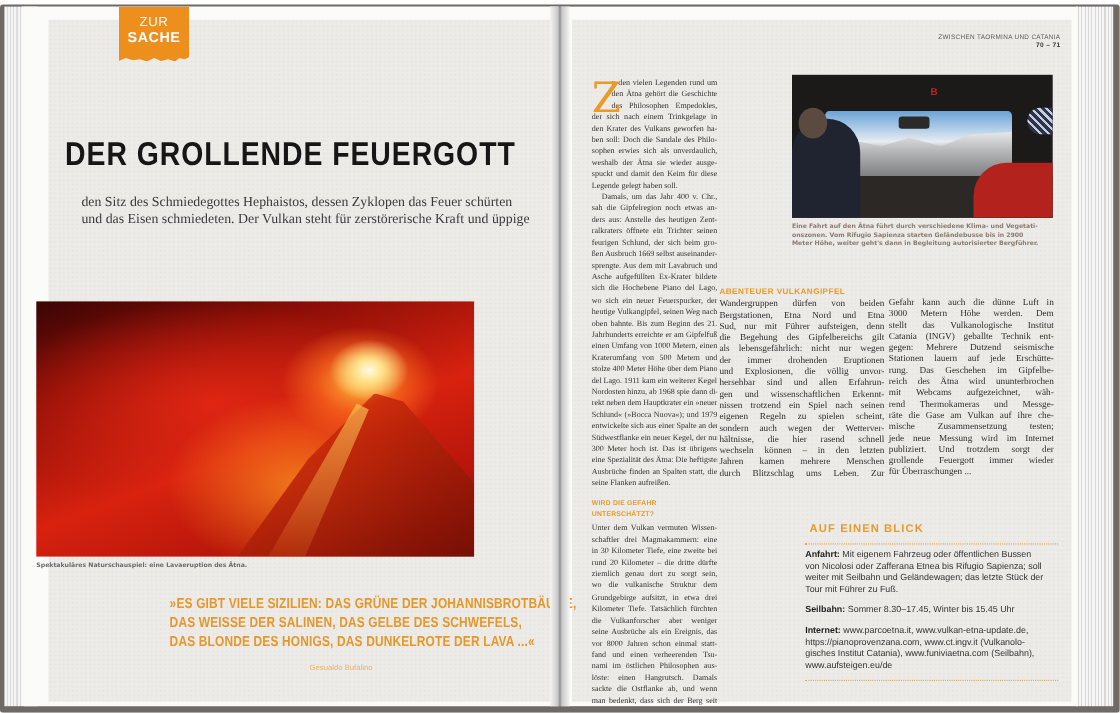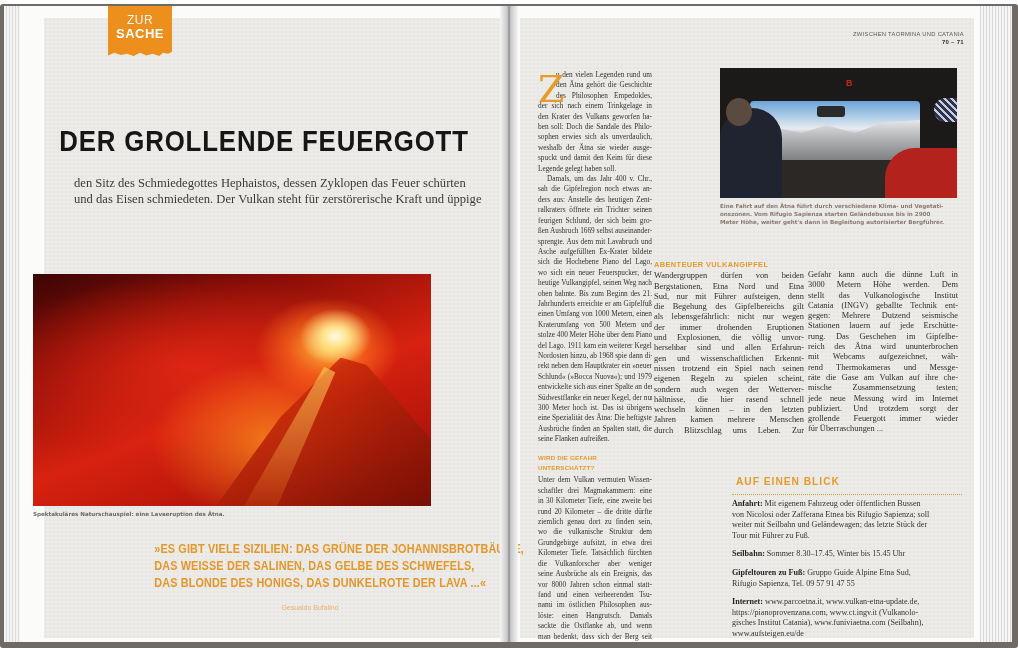--- a/index.html
+++ b/index.html
@@ -105,21 +105,21 @@
   .col .ln.last { text-align-last: left; }
   .col-a { left: 144px; }
   .col-b { left: 298px; top: 264px; }
   .col-head { display: block; font-family: "Liberation Sans", sans-serif; font-weight: bold; font-size: 7.4px;
     color: #e89a2c; letter-spacing: 0.4px; margin-bottom: 1px; }
 
   .box { position: absolute; left: 222px; top: 454px; width: 230px; margin-top: 16px; }
   .box-title { font-family: "Liberation Sans", sans-serif; font-weight: bold; font-size: 10.2px; color: #e89a2c;
     letter-spacing: 1px; padding-left: 4px; }
   .dots { height: 1px; border-top: 1.2px dotted #e4a040; margin: 7px 0 4px; }
-  .box-item { font-family: Liberation Serif, serif; font-size: 8.1px; line-height: 10.6px; color: #333; margin-bottom: 8px; }
+  .box-item { font-family: Liberation Sans, sans-serif; font-size: 8.1px; line-height: 10.6px; color: #333; margin-bottom: 8px; }
   .box-item .ln { display: block; white-space: nowrap; }
   .box-item b { font-weight: bold; color: #1f1f1f; }
 </style>
 </head>
 <body>
 
 <div class="book-shadow"></div>
 <div class="page-stack-left"></div>
 <div class="page-stack-right"></div>
 
@@ -202,21 +202,21 @@
     <span class="ln">300 Meter hoch ist. Das ist übrigens</span>
     <span class="ln">eine Spezialität des Ätna: Die heftigsten</span>
     <span class="ln">Ausbrüche finden an Spalten statt, die</span>
     <span class="ln last">seine Flanken aufreißen.</span>
 
     <span class="subhead-orange">WIRD DIE GEFAHR UNTERSCHÄTZT?</span>
     <span class="ln">Unter dem Vulkan vermuten Wissen-</span>
     <span class="ln">schaftler drei Magmakammern: eine</span>
     <span class="ln">in 30 Kilometer Tiefe, eine zweite bei</span>
     <span class="ln">rund 20 Kilometer – die dritte dürfte</span>
-    <span class="ln">ziemlich genau dort zu finden sein,</span>
+    <span class="ln">ziemlich genau dort zu sorgt sein,</span>
     <span class="ln">wo die vulkanische Struktur dem</span>
     <span class="ln">Grundgebirge aufsitzt, in etwa drei</span>
     <span class="ln">Kilometer Tiefe. Tatsächlich fürchten</span>
     <span class="ln">die Vulkanforscher aber weniger</span>
     <span class="ln">seine Ausbrüche als ein Ereignis, das</span>
     <span class="ln">vor 8000 Jahren schon einmal statt-</span>
     <span class="ln">fand und einen verheerenden Tsu-</span>
     <span class="ln">nami im östlichen Philosophen aus-</span>
     <span class="ln">löste: einen Hangrutsch. Damals</span>
     <span class="ln">sackte die Ostflanke ab, und wenn</span>
@@ -289,24 +289,20 @@
       <span class="ln"><b>Anfahrt:</b><span> Mit eigenem Fahrzeug oder öffentlichen Bussen</span></span>
       <span class="ln">von Nicolosi oder Zafferana Etnea bis Rifugio Sapienza; soll</span>
       <span class="ln">weiter mit Seilbahn und Geländewagen; das letzte Stück der</span>
       <span class="ln">Tour mit Führer zu Fuß.</span>
     </div>
 
     <div class="box-item">
       <span class="ln"><b>Seilbahn:</b><span> Sommer 8.30–17.45, Winter bis 15.45 Uhr</span></span>
     </div>
 
-    <div class="box-item">
-      <span class="ln"><b>Gipfeltouren zu Fuß:</b><span> Gruppo Guide Alpine Etna Sud,</span></span>
-      <span class="ln">Rifugio Sapienza, Tel. 09 57 91 47 55</span>
-    </div>
 
     <div class="box-item">
       <span class="ln"><b>Internet:</b><span> www.parcoetna.it, www.vulkan-etna-update.de,</span></span>
       <span class="ln">https://pianoprovenzana.com, www.ct.ingv.it (Vulkanolo-</span>
       <span class="ln">gisches Institut Catania), www.funiviaetna.com (Seilbahn),</span>
       <span class="ln">www.aufsteigen.eu/de</span>
     </div>
     <div class="dots" style="margin-top:2px;"></div>
   </div>
 </div>

